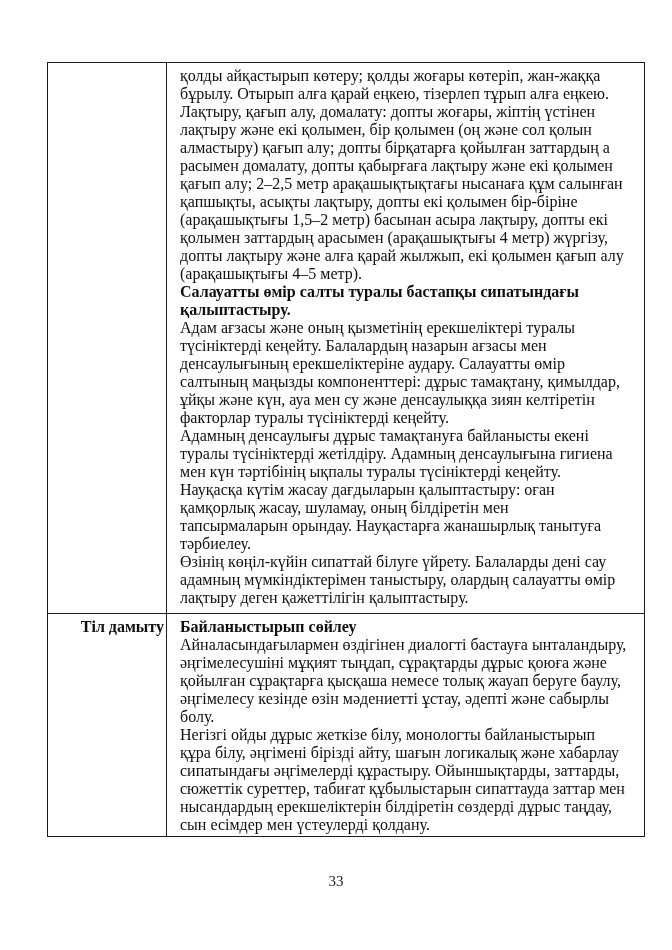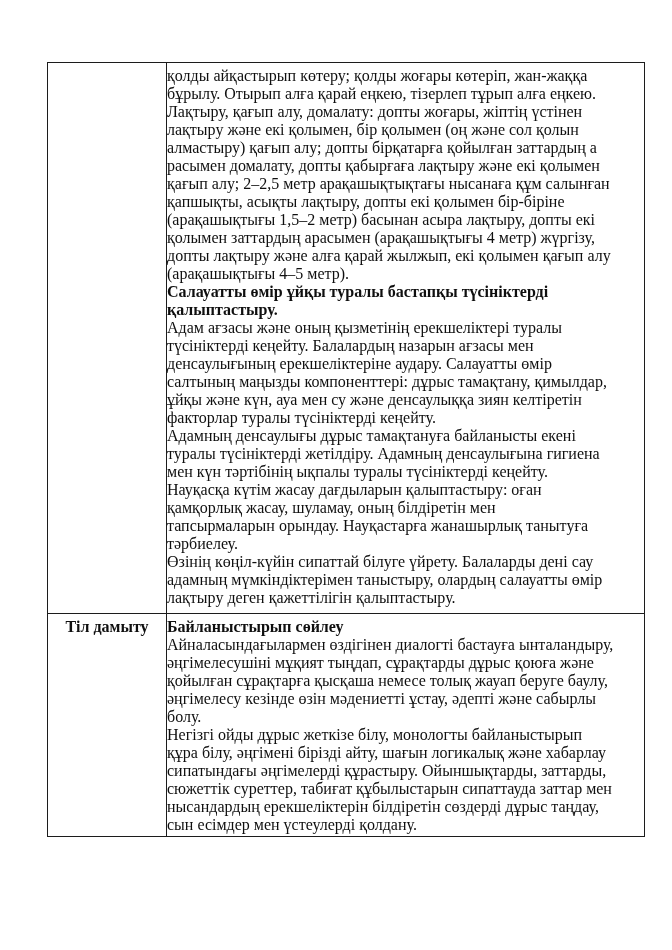--- a/index.html
+++ b/index.html
@@ -30,25 +30,25 @@
   }
   .doc-table td {
     border: 1px solid #1c1c1c;
     vertical-align: top;
   }
   .col-label   { width: 119px; }
   .col-content { width: 478px; }
   .row-0 { height: 551px; }
   .row-1 { height: 216px; }
   .cell-label {
-    text-align: center;
+    text-align: right;
     padding: 4px 2px 0 2px;
   }
   .cell-content {
-    padding: 4px 2px 2px 0;
+    padding: 4px 2px 2px 13px;
   }
   .para {
     margin: 0;
     white-space: pre-line;
     font-size: 16px;
     line-height: 18px;
     text-align: left;
   }
   .bold { font-weight: bold; }
   .label-text {
@@ -88,21 +88,21 @@
 Лақтыру, қағып алу, домалату: допты жоғары, жіптің үстінен
 лақтыру және екі қолымен, бір қолымен (оң және сол қолын
 алмастыру) қағып алу; допты бірқатарға қойылған заттардың а
 расымен домалату, допты қабырғаға лақтыру және екі қолымен
 қағып алу; 2–2,5 метр арақашықтықтағы нысанаға құм салынған
 қапшықты, асықты лақтыру, допты екі қолымен бір-біріне
 (арақашықтығы 1,5–2 метр) басынан асыра лақтыру, допты екі
 қолымен заттардың арасымен (арақашықтығы 4 метр) жүргізу,
 допты лақтыру және алға қарай жылжып, екі қолымен қағып алу
 (арақашықтығы 4–5 метр).</p>
-          <p class="para bold">Салауатты өмір ұйқы туралы бастапқы түсініктерді
+          <p class="para bold">Салауатты өмір салты туралы бастапқы сипатындағы
 қалыптастыру.</p>
           <p class="para">Адам ағзасы және оның қызметінің ерекшеліктері туралы
 түсініктерді кеңейту. Балалардың назарын ағзасы мен
 денсаулығының ерекшеліктеріне аудару. Салауатты өмір
 салтының маңызды компоненттері: дұрыс тамақтану, қимылдар,
 ұйқы және күн, ауа мен су және денсаулыққа зиян келтіретін
 факторлар туралы түсініктерді кеңейту.</p>
           <p class="para">Адамның денсаулығы дұрыс тамақтануға байланысты екені
 туралы түсініктерді жетілдіру. Адамның денсаулығына гигиена
 мен күн тәртібінің ықпалы туралы түсініктерді кеңейту.</p>
@@ -130,14 +130,15 @@
 құра білу, әңгімені бірізді айту, шағын логикалық және хабарлау
 сипатындағы әңгімелерді құрастыру. Ойыншықтарды, заттарды,
 сюжеттік суреттер, табиғат құбылыстарын сипаттауда заттар мен
 нысандардың ерекшеліктерін білдіретін сөздерді дұрыс таңдау,
 сын есімдер мен үстеулерді қолдану.</p>
         </td>
       </tr>
     </tbody>
   </table>
 
+  <div class="page-number">33</div>
 
 </div>
 
 </body></html>

